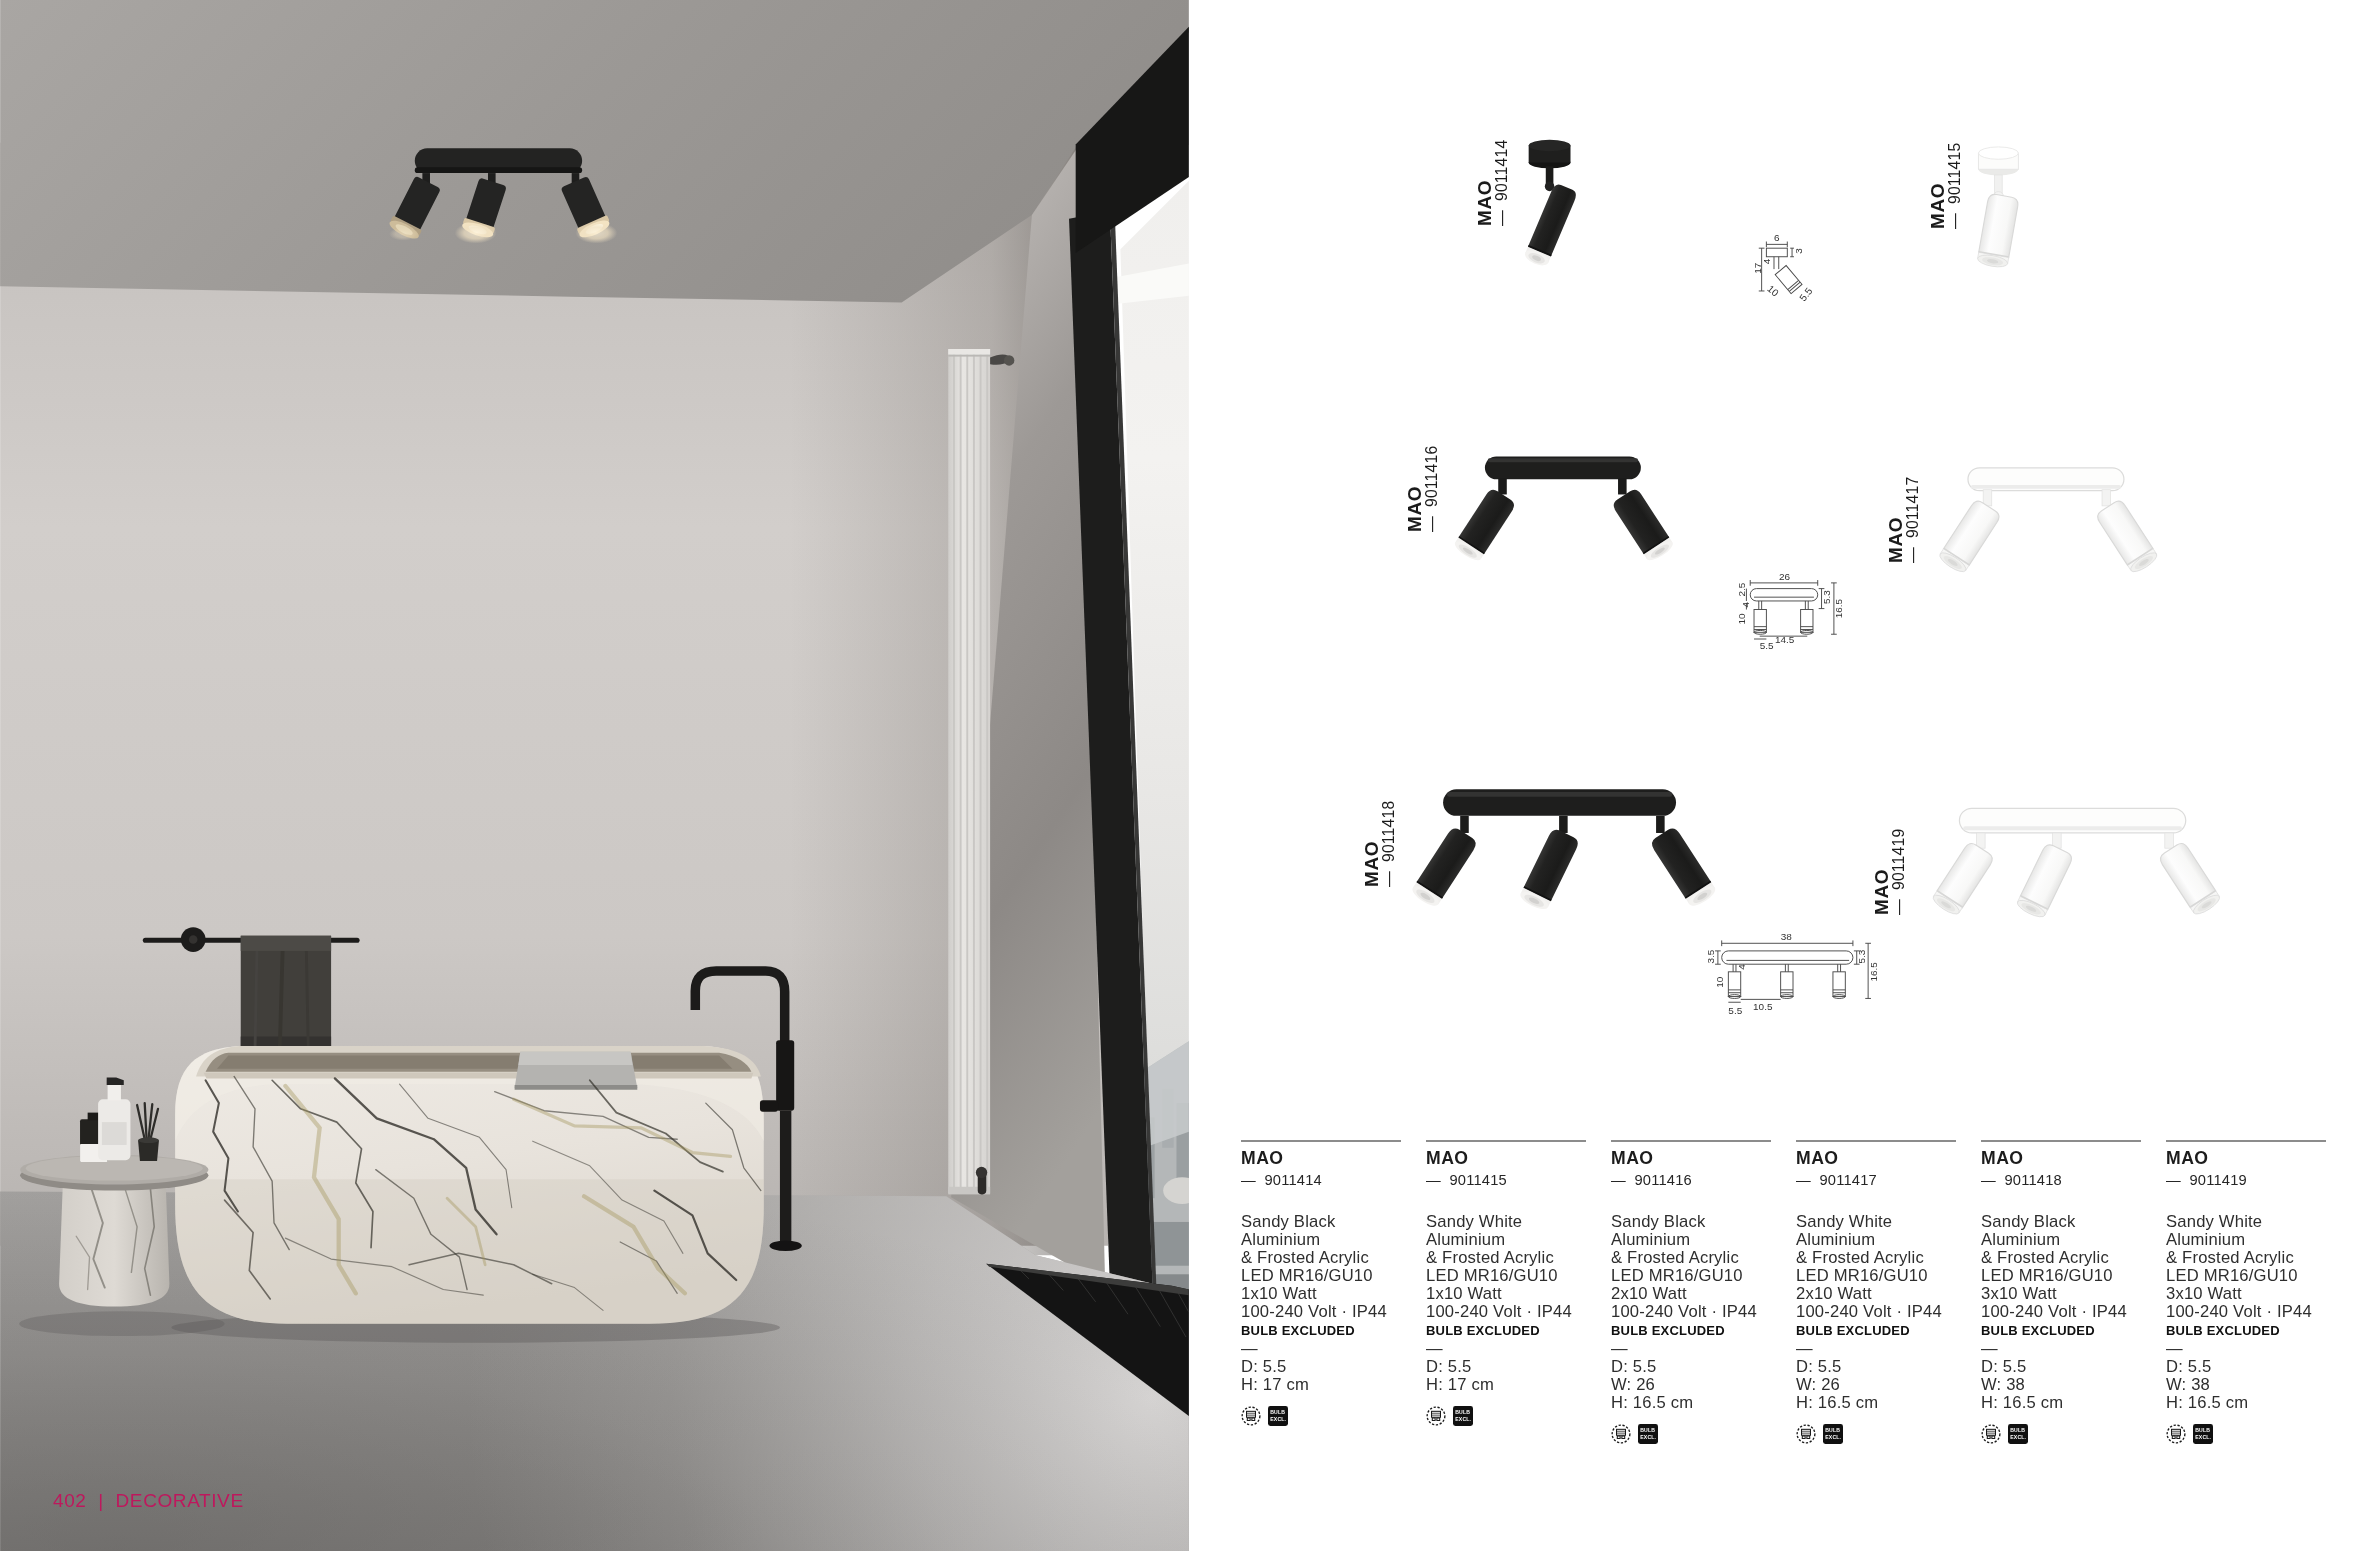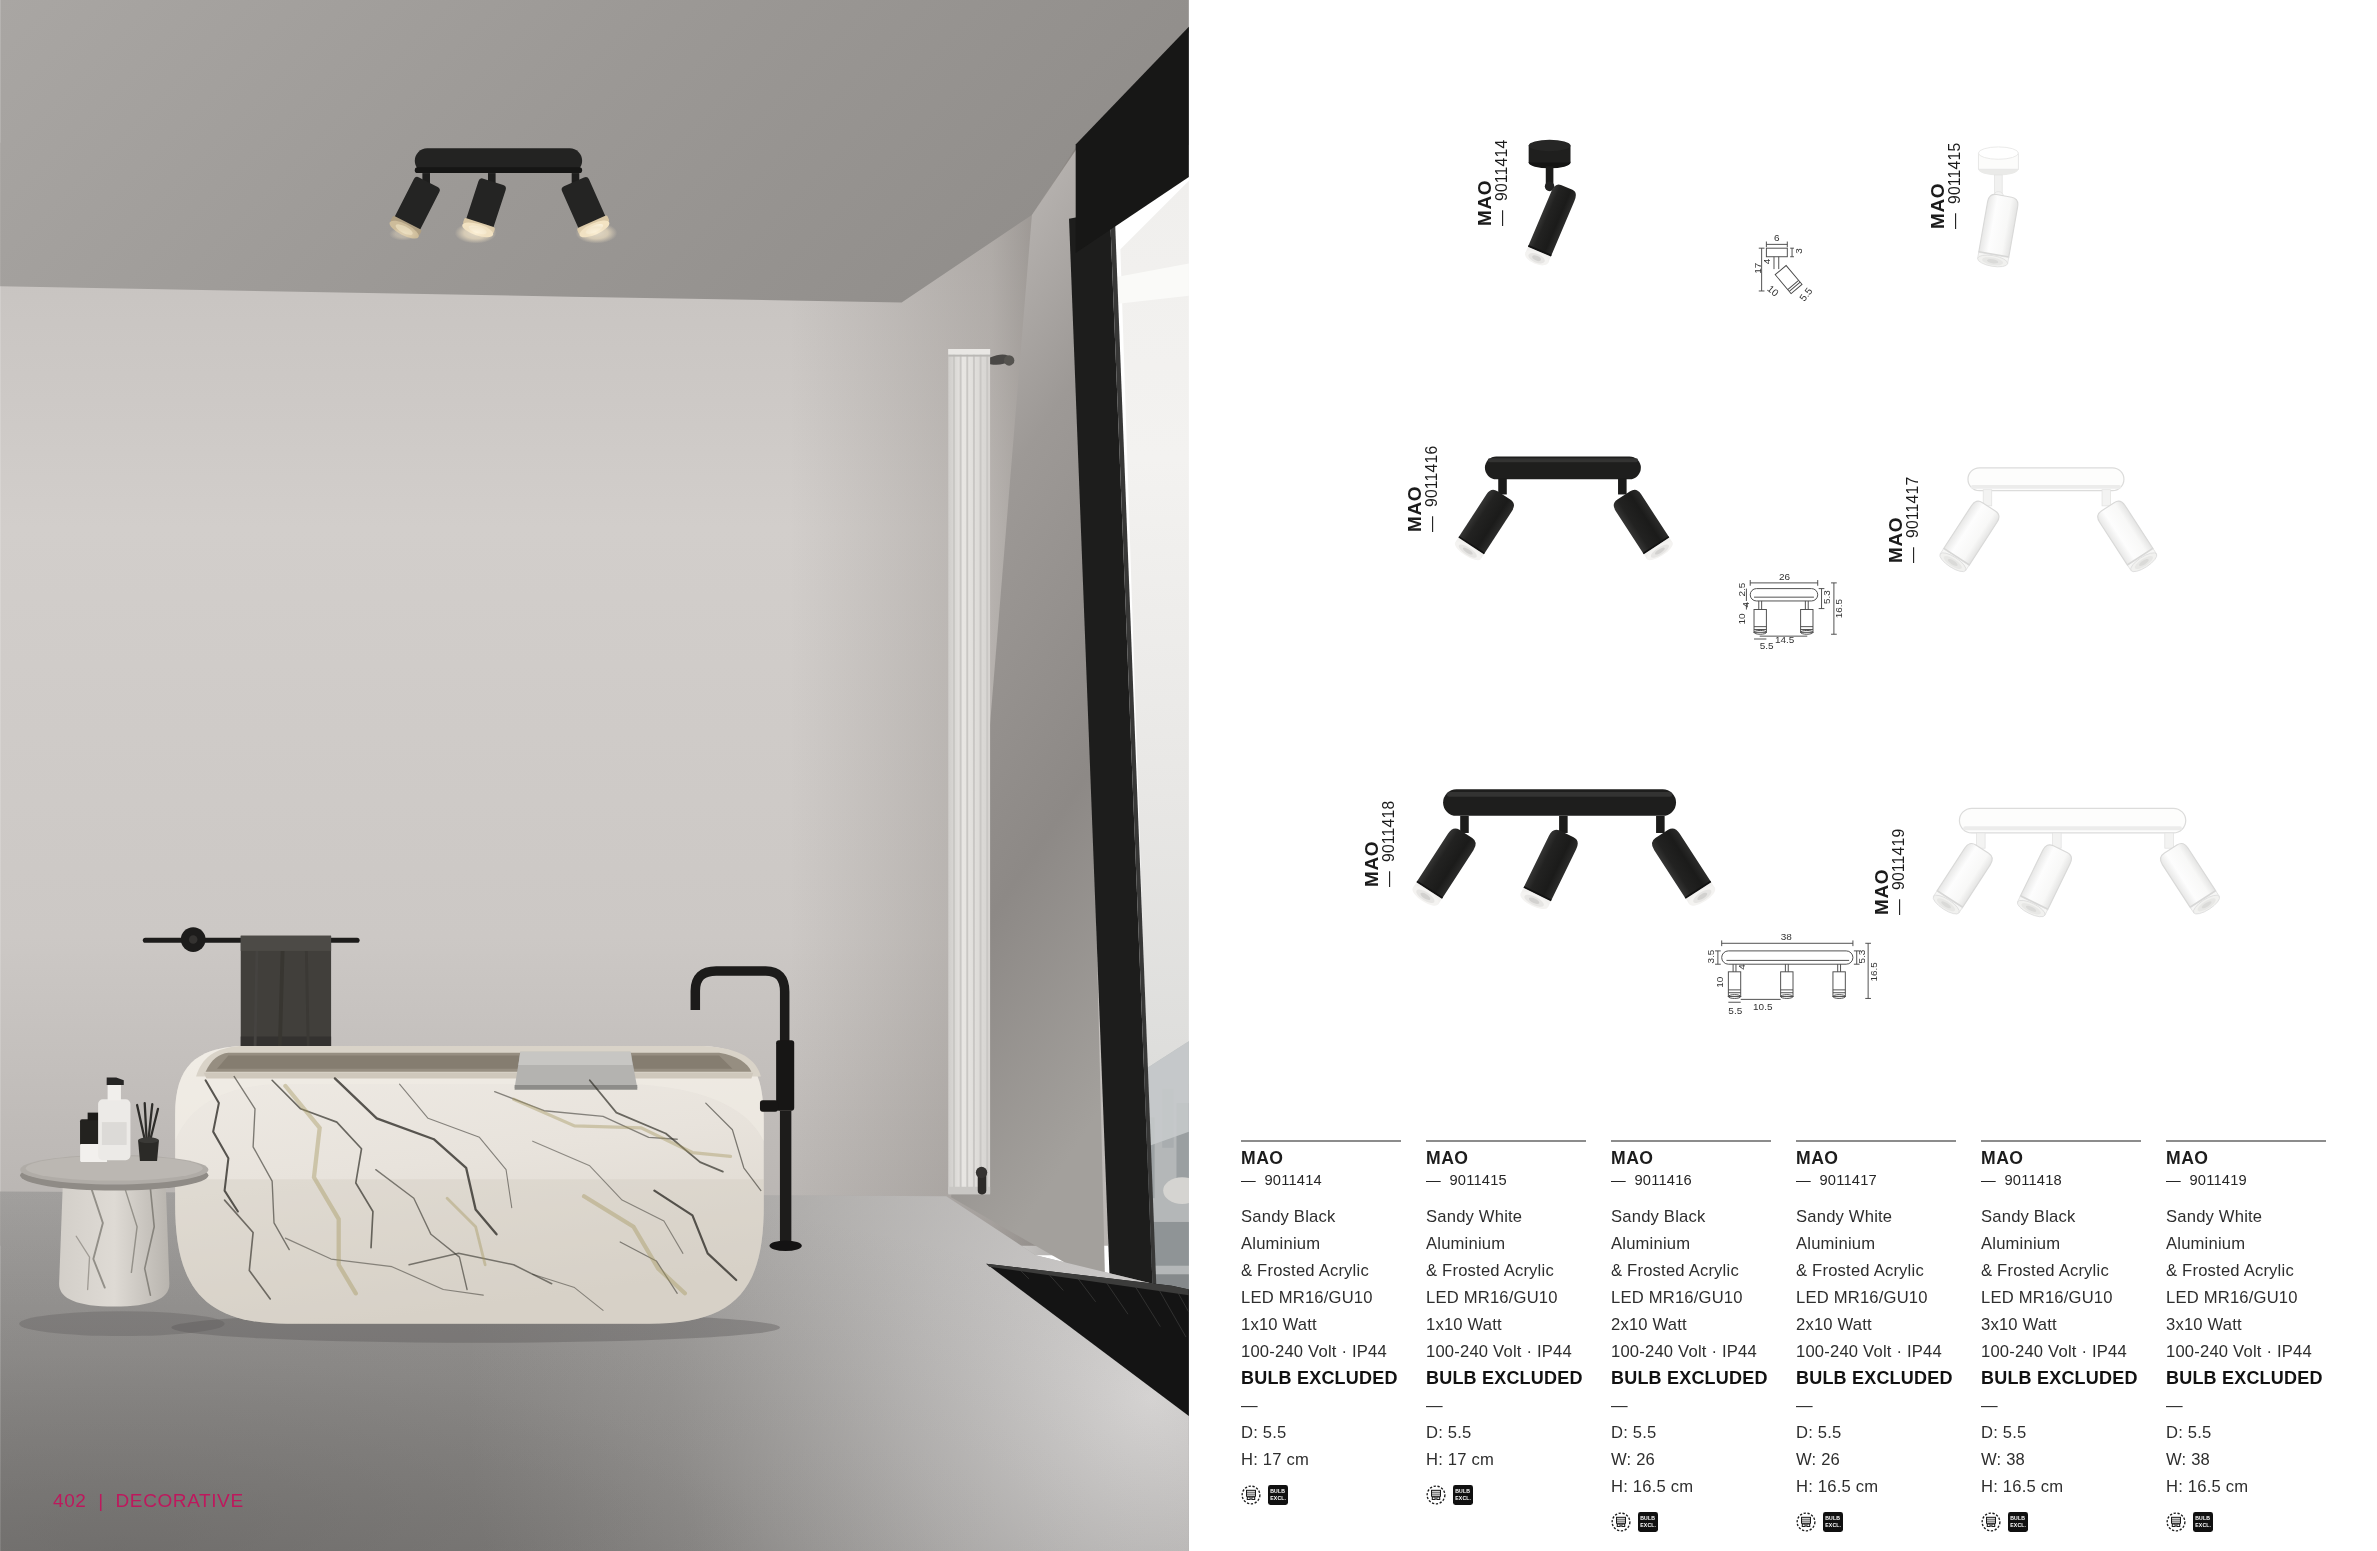--- a/index.html
+++ b/index.html
@@ -5,22 +5,22 @@
   html,body{margin:0;padding:0}
   body{width:2378px;height:1551px;background:#ffffff;font-family:"Liberation Sans",sans-serif;position:relative;overflow:hidden}
   .abs{position:absolute}
   .vlab{position:absolute;transform:rotate(-90deg);transform-origin:0 0;white-space:nowrap;color:#1b1b1b}
   .vlab .m{font-weight:bold;font-size:19px;letter-spacing:0.6px;line-height:18px;display:block}
   .vlab .n{font-size:15.7px;letter-spacing:0.2px;line-height:16.6px;display:block}
   .col{position:absolute;top:1140px;width:171px;color:#242424}
   .rule{width:160px;height:1.9px;background:#8c8c8c}
   .mao{margin-top:6.7px;font-size:17.6px;line-height:19px;font-weight:bold;letter-spacing:0.5px;color:#1c1c1c}
   .num{margin-top:5.7px;font-size:14.7px;line-height:15px;letter-spacing:0.2px;color:#262626}
-  .specs{margin-top:15px;font-size:16.6px;line-height:27px;letter-spacing:0.2px;color:#2e2e2e}
-  .specs b{font-size:18px;letter-spacing:0.2px;color:#111}
+  .specs{margin-top:25px;font-size:16.6px;line-height:18px;letter-spacing:0.2px;color:#2e2e2e}
+  .specs b{font-size:13px;letter-spacing:0.2px;color:#111}
   .icons{margin-top:11.4px}
   .badge{display:inline-block;width:20px;height:20px;background:#101010;color:#fff;font-size:5.1px;font-weight:bold;line-height:6.7px;border-radius:2.4px;padding:3.2px 0 0 2.5px;box-sizing:border-box;margin-left:6.7px;vertical-align:middle;letter-spacing:0.2px}
   .icons svg{vertical-align:middle}
   .foot{position:absolute;font-size:19px;letter-spacing:0.6px;color:#be185d;white-space:nowrap}
 </style>
 </head>
 <body>
 
 <div class="abs" style="left:0;top:0;width:1189px;height:1551px">
 <svg width="1189" height="1551" viewBox="0 0 1250 1631">

